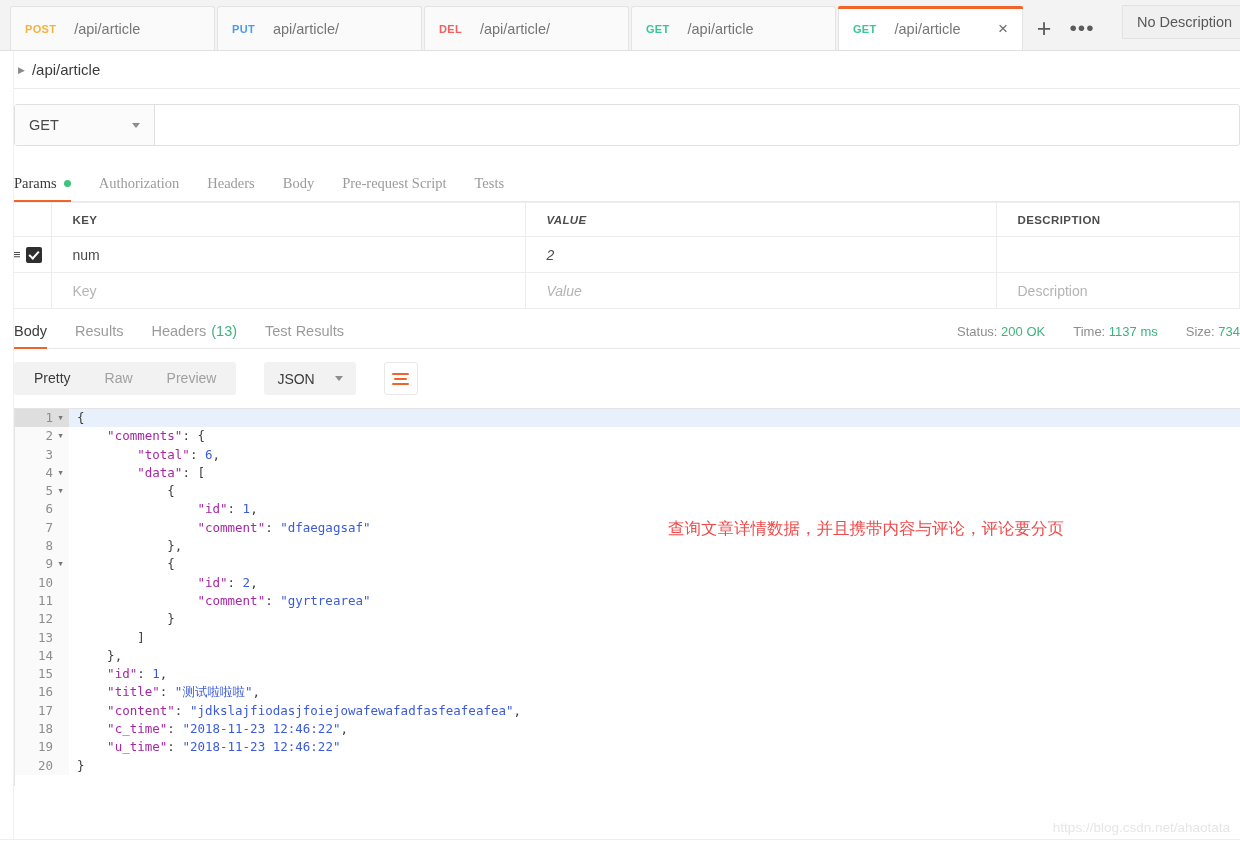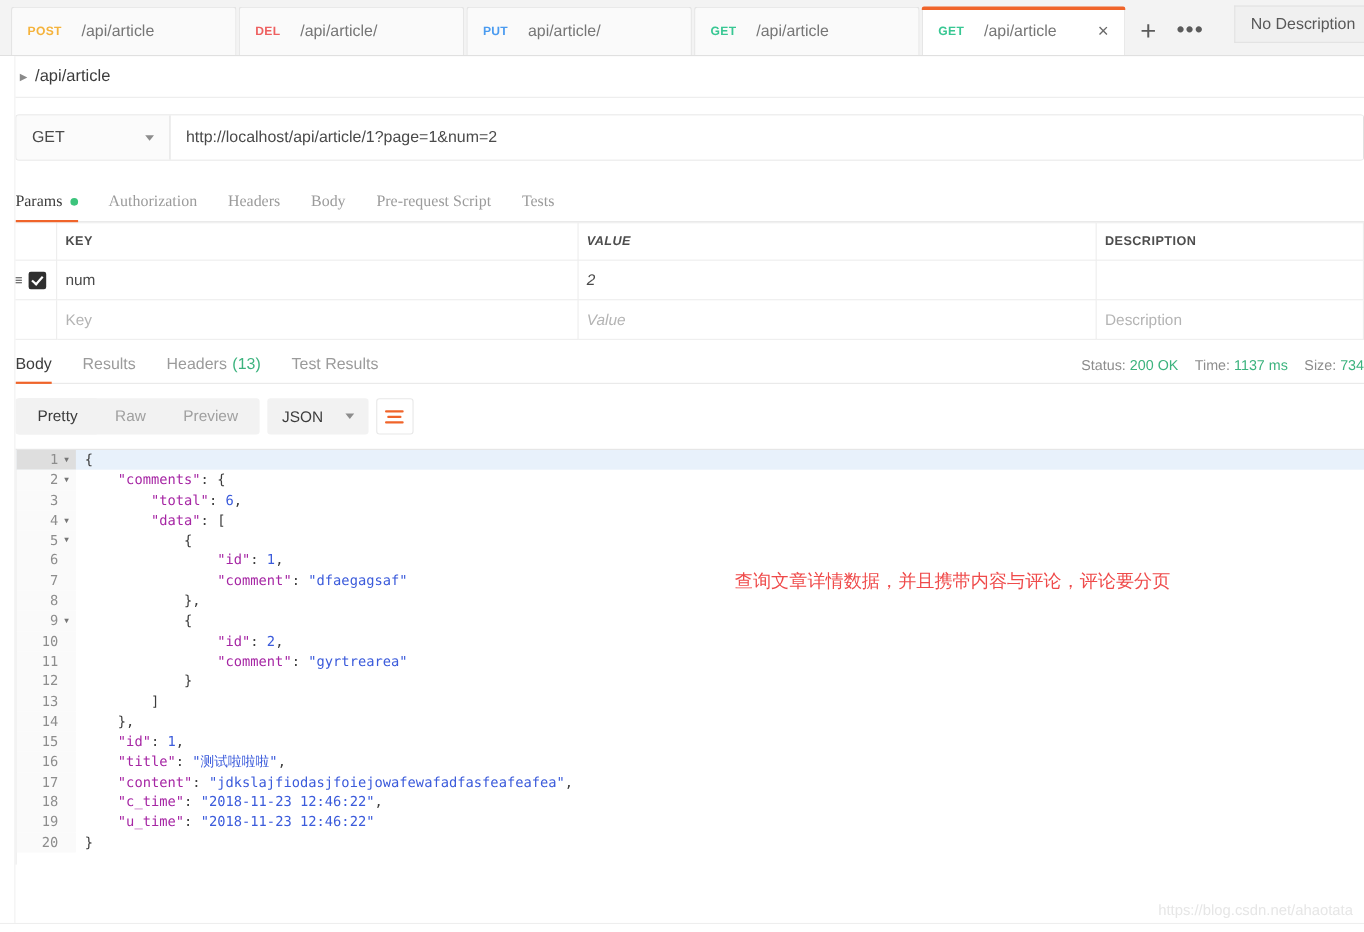--- a/index.html
+++ b/index.html
@@ -184,21 +184,21 @@
   }
 
   
   .ptable { width: 100%; border-collapse: collapse; background: #fff; }
   .ptable th, .ptable td {
     border: 1px solid #ededed;
     border-left: none;
     height: 36px;
     text-align: left;
     font-weight: normal;
-    padding: 0 8px;
+    padding: 0 21px;
   }
   .ptable tr > *:first-child { border-left: none; }
   .ptable th {
     font-size: 11.5px;
     font-weight: bold;
     letter-spacing: 0.4px;
     color: #4d4d4d;
     height: 34px;
   }
   .col-chk { width: 51px; padding: 0 !important; }
@@ -244,34 +244,34 @@
     height: 40px;
     padding-left: 14px;
     border-bottom: 1px solid #e8e8e8;
     background: #fff;
     position: relative;
   }
   .status-group {
     position: absolute;
     right: 0; bottom: 9px;
     display: flex;
-    gap: 15px;
+    gap: 28px;
     font-size: 13px;
     color: #8d8d8d;
     white-space: nowrap;
     padding-right: 0px;
   }
   .status-group b { color: #3cb37e; font-weight: normal; }
 
   
   .formatbar {
     display: flex;
     align-items: center;
     padding: 13px 0 13px 14px;
-    gap: 7px;
+    gap: 28px;
     background: #fff;
   }
   .segmented {
     display: flex;
     background: #f2f2f2;
     border-radius: 3px;
     height: 33px;
     align-items: center;
     padding: 0 3px;
   }
@@ -386,26 +386,26 @@
 </head>
 <body>
 
 <div class="tabbar">
   <div id="tabs-host" style="display:flex;align-items:flex-end;">
       <div class="req-tab">
         <span class="tab-method m-post">POST</span>
         <span class="tab-name">/api/article</span>
       </div>
       <div class="req-tab">
+        <span class="tab-method m-put">PUT</span>
+        <span class="tab-name">api/article/</span>
+      </div>
+      <div class="req-tab">
         <span class="tab-method m-del">DEL</span>
         <span class="tab-name">/api/article/</span>
-      </div>
-      <div class="req-tab">
-        <span class="tab-method m-put">PUT</span>
-        <span class="tab-name">api/article/</span>
       </div>
       <div class="req-tab">
         <span class="tab-method m-get">GET</span>
         <span class="tab-name">/api/article</span>
       </div>
       <div class="req-tab active">
         <span class="tab-method m-get">GET</span>
         <span class="tab-name">/api/article</span>
         <span class="tab-close">×</span>
       </div>
@@ -419,21 +419,20 @@
   <span class="bc-arrow">▶</span>
   <span class="bc-text">/api/article</span>
 </div>
 
 <div class="urlbar-wrap">
   <div class="urlbar">
     <div class="method-select">
       <span class="mv">GET</span>
       <span class="caret"></span>
     </div>
-    <div class="url-input">http://localhost/api/article/1?page=1&amp;num=2</div>
   </div>
 </div>
 
 <div class="reqtabs" id="reqtabs-host">
     <div class="rt active">
       <span>Params</span>
       <span class="greendot"></span>
     </div>
     <div class="rt">
       <span>Authorization</span>

